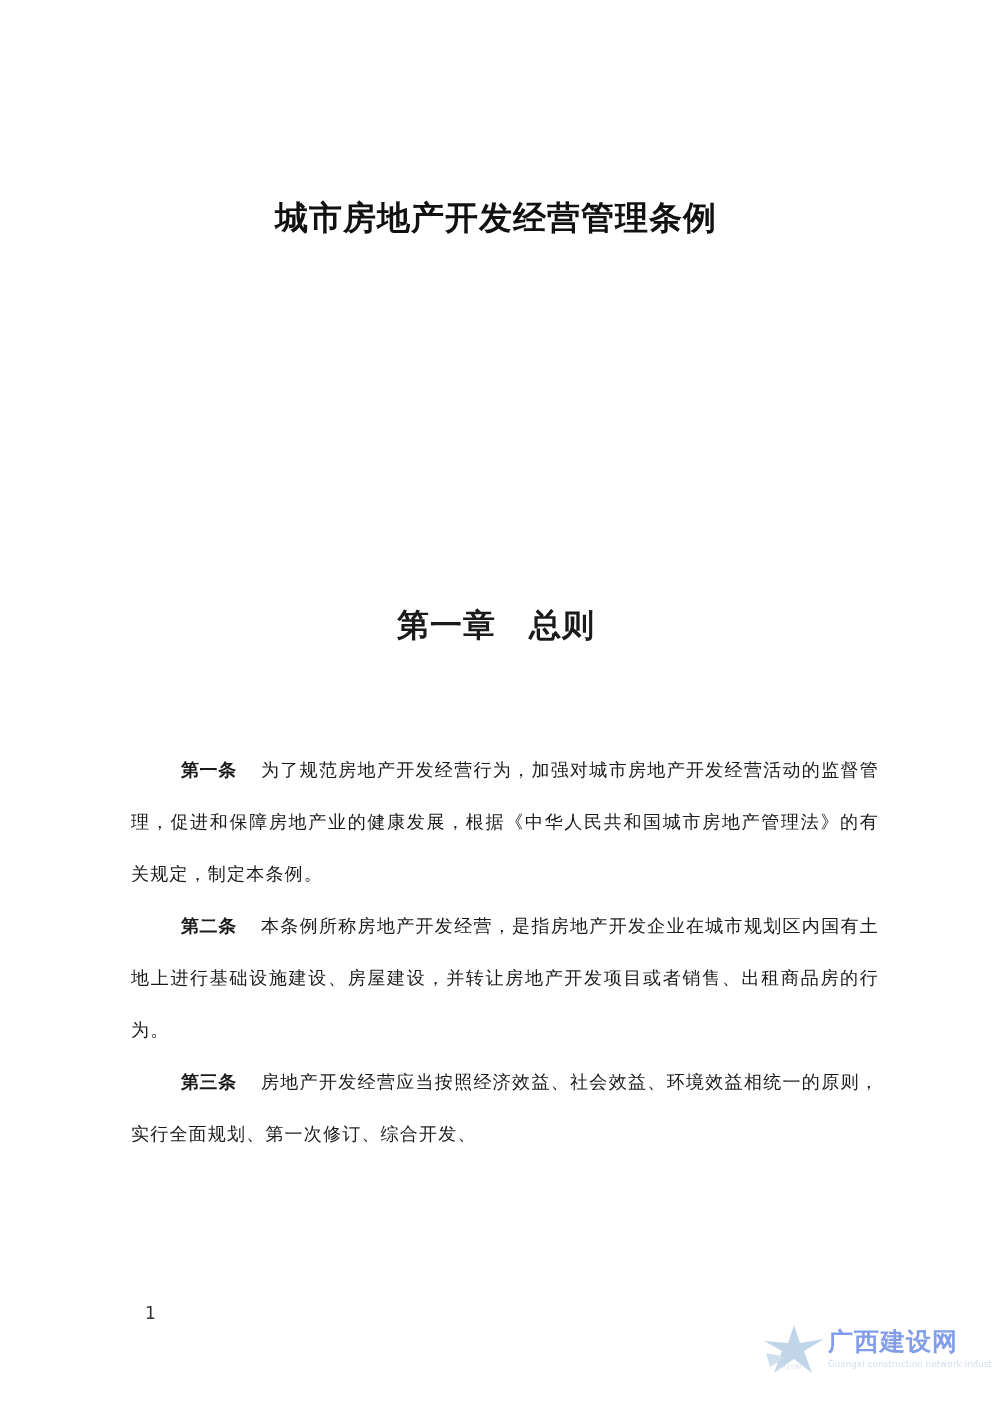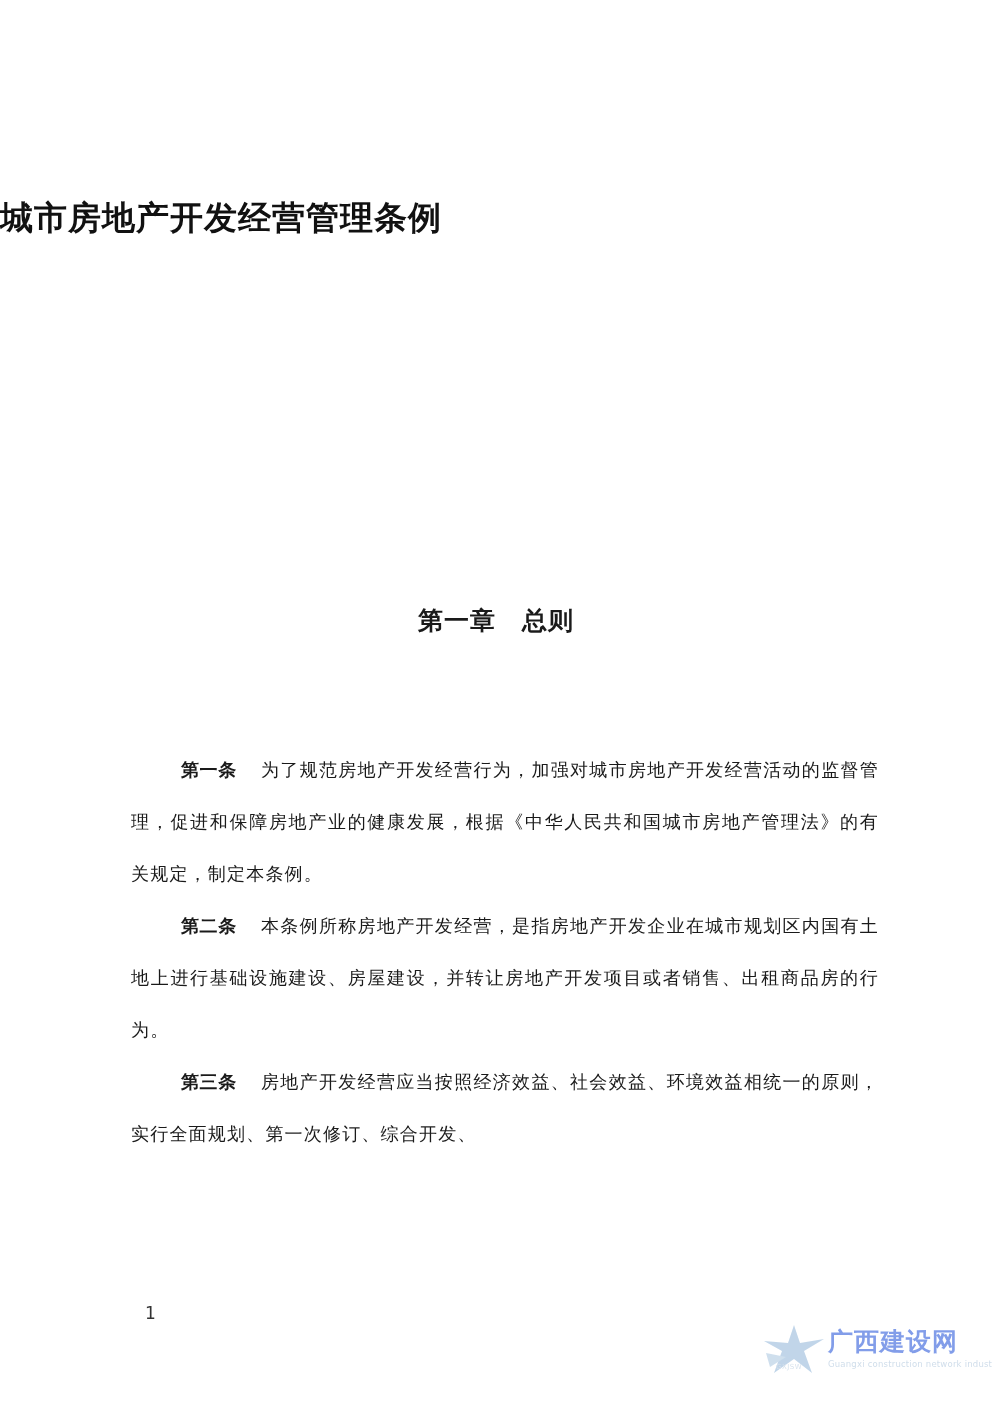--- a/index.html
+++ b/index.html
@@ -15,21 +15,21 @@
     overflow: hidden;
     font-family: "DejaVu Serif", "Liberation Serif", serif;
     color: #1a1a1a;
   }
 
   .doc-title {
     position: absolute;
     top: 196px;
     left: 0;
     width: 992px;
-    text-align: left;
+    text-align: center;
     font-family: "DejaVu Sans", "Liberation Sans", sans-serif;
     font-weight: bold;
     font-size: 33px;
     letter-spacing: 1px;
     color: #111111;
   }
 
   .body-block {
     position: absolute;
     left: 131px;
@@ -49,21 +49,21 @@
   }
 
   .chapter-heading {
     position: absolute;
     top: 604px;
     left: 0;
     width: 992px;
     text-align: center;
     font-family: "DejaVu Sans", "Liberation Sans", sans-serif;
     font-weight: bold;
-    font-size: 25px;
+    font-size: 32px;
     letter-spacing: 1px;
   }
 
   .articles {
     top: 744px;
     font-size: 18px;
     line-height: 52px;
   }
   .article {
     text-align: justify;

